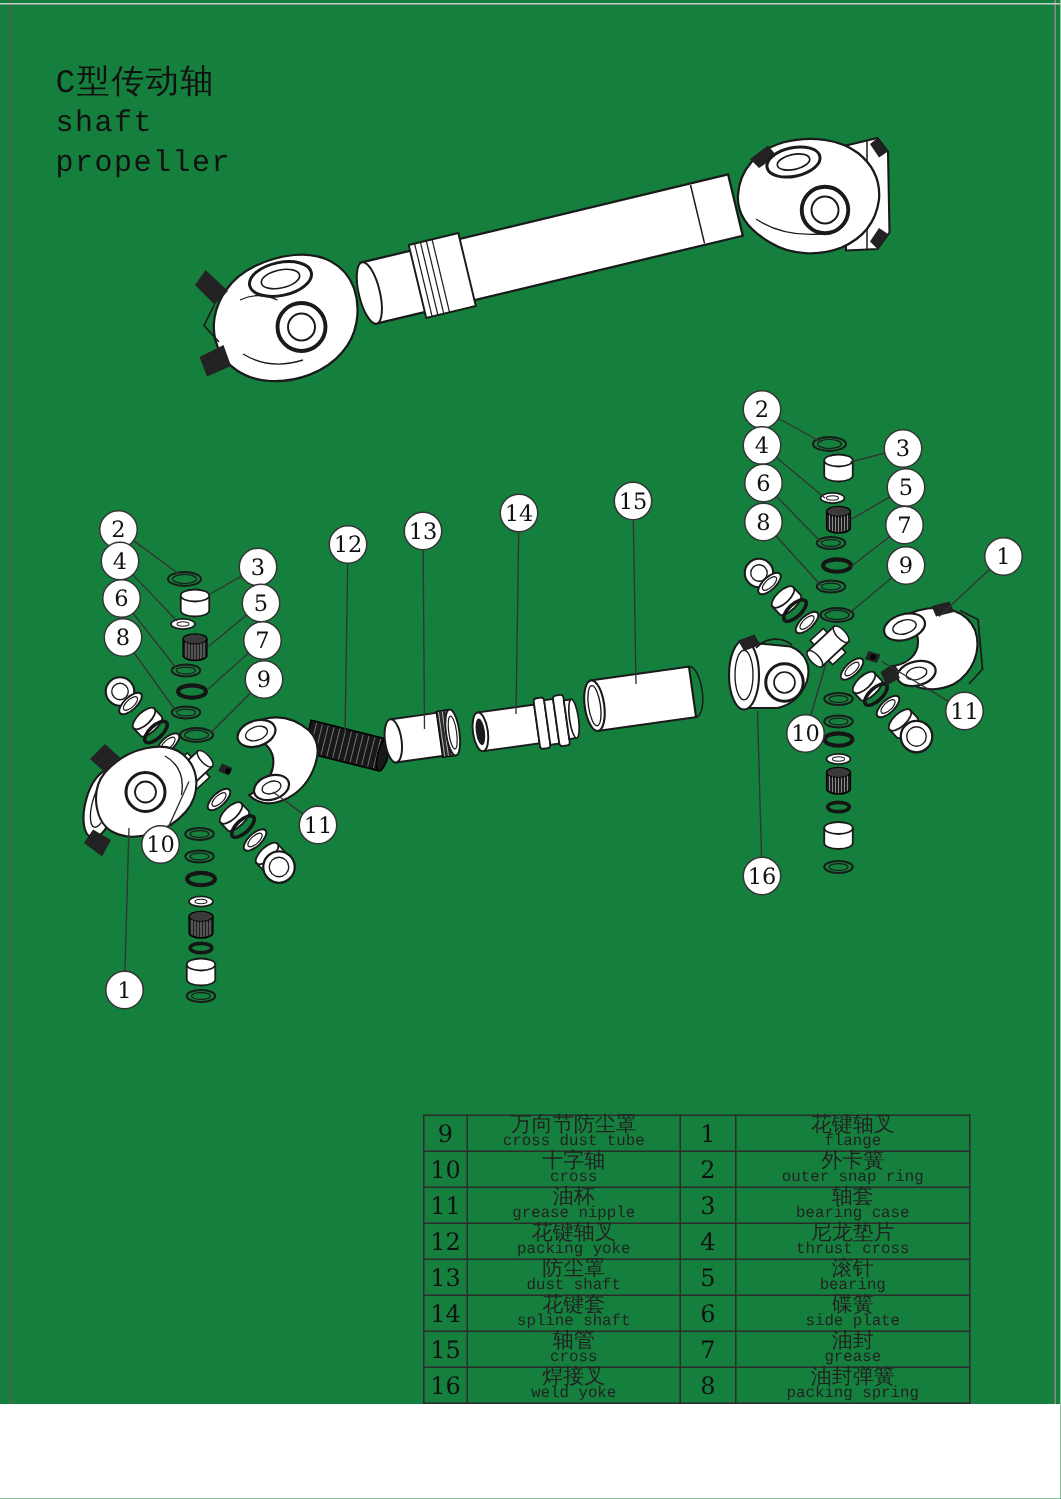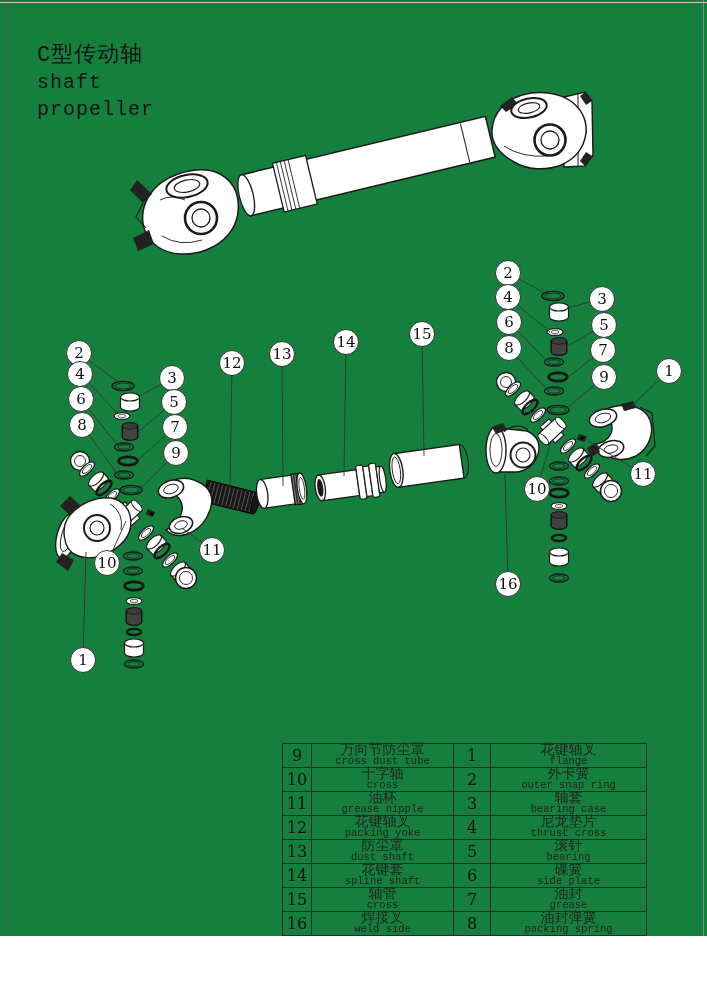--- a/index.html
+++ b/index.html
@@ -536,21 +536,21 @@
           <td class="cell-no">7</td>
           <td class="cell-name">
             <div class="zh">油封</div>
             <div class="en">grease</div>
           </td>
         </tr>
         <tr>
           <td class="cell-no">16</td>
           <td class="cell-name">
             <div class="zh">焊接叉</div>
-            <div class="en">weld side</div>
+            <div class="en">weld yoke</div>
           </td>
           <td class="cell-no">8</td>
           <td class="cell-name">
             <div class="zh">油封弹簧</div>
             <div class="en">packing spring</div>
           </td>
         </tr>
       </tbody>
   </table>
 </div>

